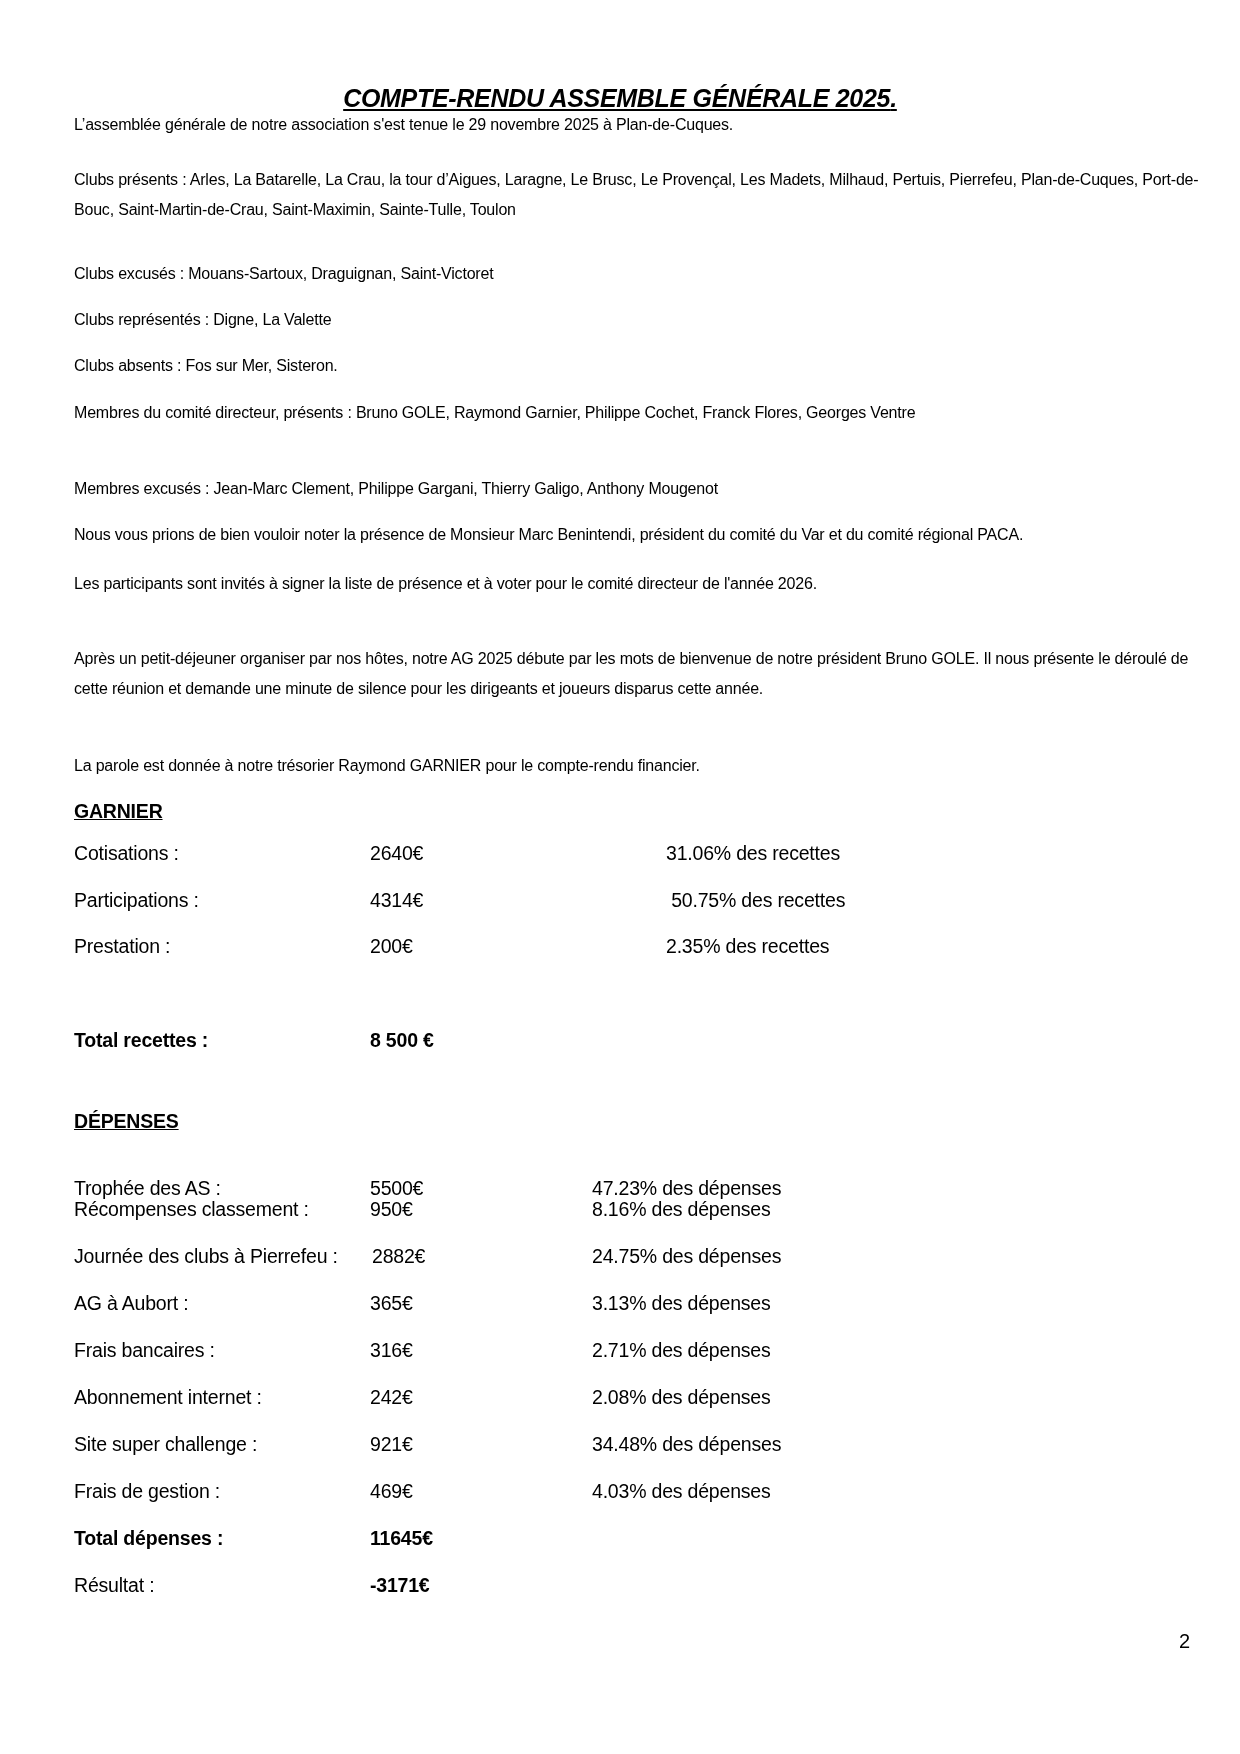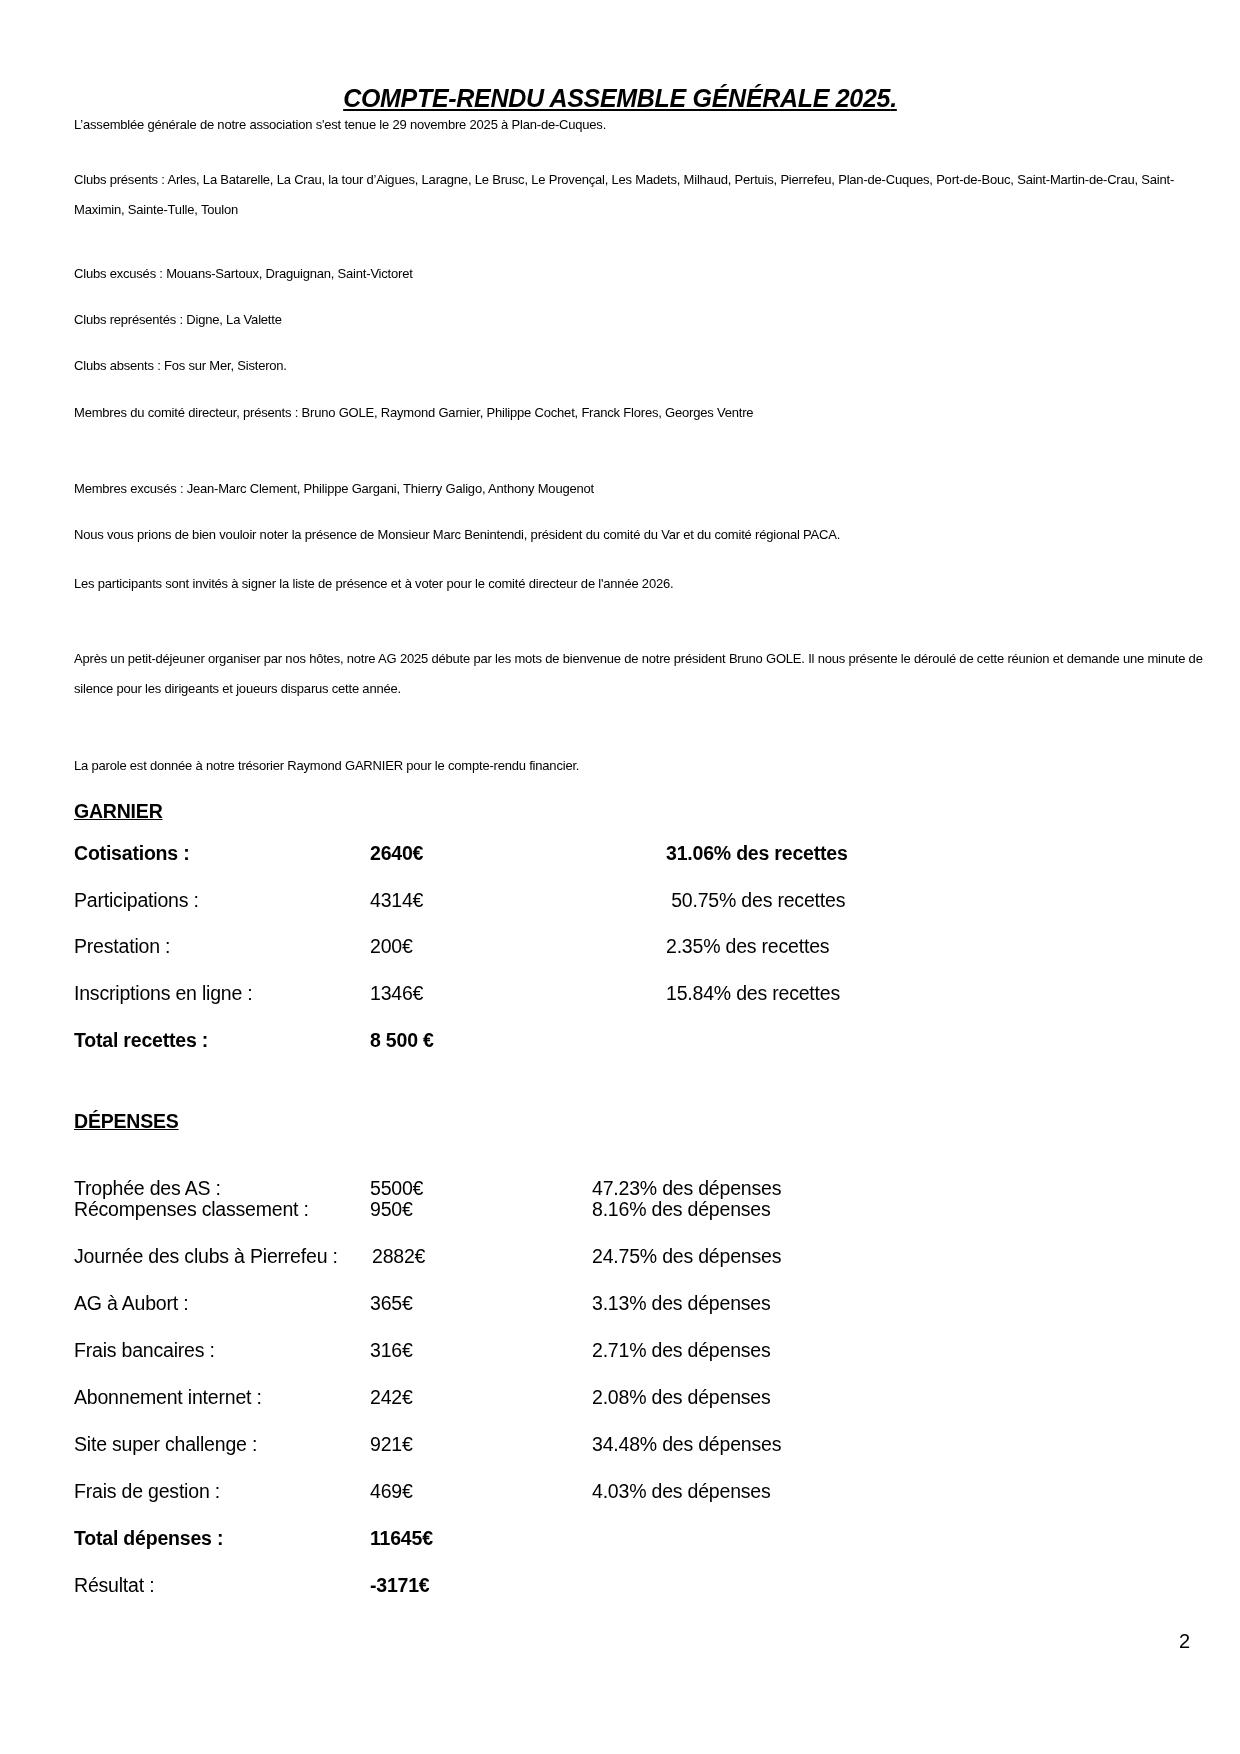--- a/index.html
+++ b/index.html
@@ -30,21 +30,21 @@
       font-size: 25px;
       font-weight: bold;
       font-style: italic;
       text-decoration: underline;
       letter-spacing: -0.3px;
     }
     .para {
       position: absolute;
       left: 74px;
       width: 1130px;
-      font-size: 13px;
+      font-size: 16px;
       line-height: 30px;
       letter-spacing: -0.2px;
     }
     .section-head {
       position: absolute;
       left: 74px;
       font-size: 19.5px;
       font-weight: bold;
       text-decoration: underline;
       letter-spacing: -0.2px;
@@ -85,39 +85,34 @@
   <p class="para" style="top:398px;margin:0;">Membres du comité directeur, présents : Bruno GOLE, Raymond Garnier, Philippe Cochet, Franck Flores, Georges Ventre</p>
   <p class="para" style="top:351px;margin:0;">Clubs absents : Fos sur Mer, Sisteron.</p>
   <p class="para" style="top:474px;margin:0;">Membres excusés : Jean-Marc Clement, Philippe Gargani, Thierry Galigo, Anthony Mougenot</p>
   <p class="para" style="top:520px;margin:0;">Nous vous prions de bien vouloir noter la présence de Monsieur Marc Benintendi, président du comité du Var et du comité régional PACA.</p>
   <p class="para" style="top:569px;margin:0;">Les participants sont invités à signer la liste de présence et à voter pour le comité directeur de l'année 2026.</p>
   <p class="para" style="top:644px;margin:0;">Après un petit-déjeuner organiser par nos hôtes, notre AG 2025 débute par les mots de bienvenue de notre président Bruno GOLE. Il nous présente le déroulé de cette réunion et demande une minute de silence pour les dirigeants et joueurs disparus cette année.</p>
   <p class="para" style="top:751px;margin:0;">La parole est donnée à notre trésorier Raymond GARNIER pour le compte-rendu financier.</p>
 
   <div class="section-head" style="top:800px;">GARNIER</div>
 
-  <div class="row" style="top:838px;font-weight:bold;">
+  <div class="row" style="top:838px;">
     <span class="lbl">Cotisations :</span>
     <span class="amt">2640€</span>
     <span class="pct-r">31.06% des recettes</span>
   </div>
   <div class="row" style="top:885px;">
     <span class="lbl">Participations :</span>
     <span class="amt">4314€</span>
     <span class="pct-r" style="white-space:pre;"> 50.75% des recettes</span>
   </div>
   <div class="row" style="top:931px;">
     <span class="lbl">Prestation :</span>
     <span class="amt">200€</span>
     <span class="pct-r">2.35% des recettes</span>
-  </div>
-  <div class="row" style="top:978px;">
-    <span class="lbl">Inscriptions en ligne :</span>
-    <span class="amt">1346€</span>
-    <span class="pct-r">15.84% des recettes</span>
   </div>
   <div class="row bold" style="top:1025px;">
     <span class="lbl">Total recettes :</span>
     <span class="amt">8 500 €</span>
   </div>
 
   <div class="section-head" style="top:1110px;">DÉPENSES</div>
 
   <div class="row" style="top:1173px;">
     <span class="lbl">Trophée des AS :</span>

